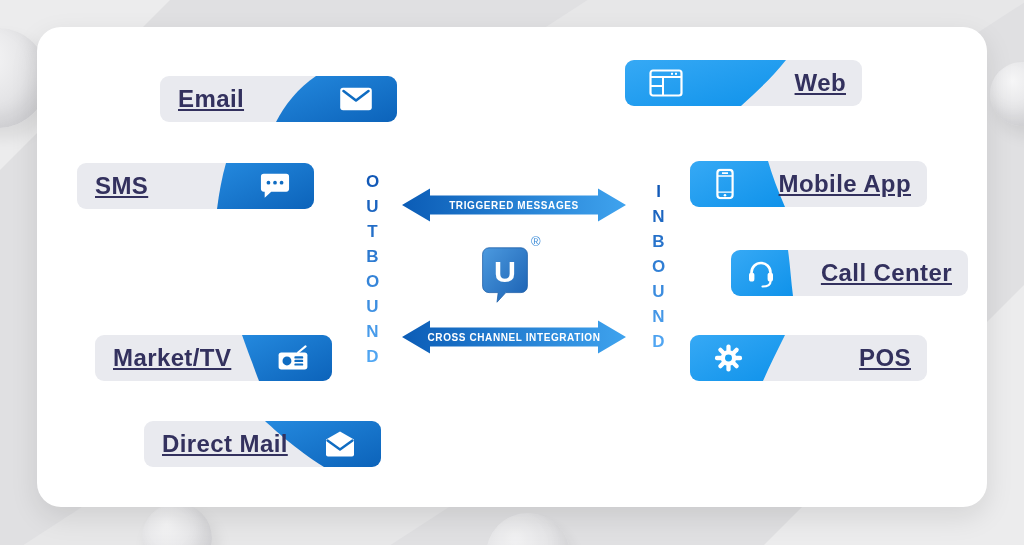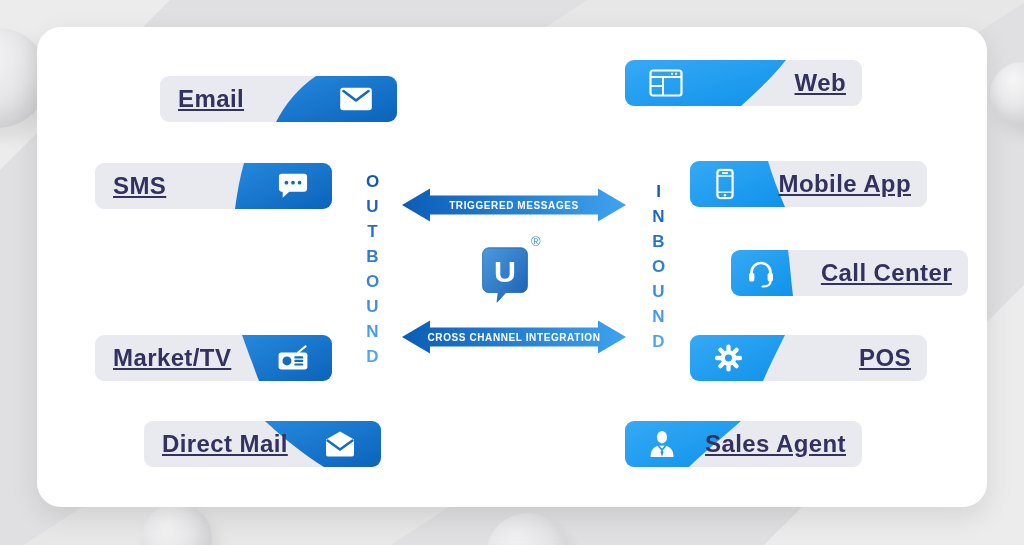--- a/index.html
+++ b/index.html
@@ -88,21 +88,21 @@
         </defs>
       <path d="M156 0 H237 V46 H116 C124 30 138 12 156 0 Z" fill="url(#g-email)"></path>
     </svg>
     <span class="pill-label pl-left">Email</span>
     <svg class="pill-icon" style="right:24px;" width="34" height="25" viewBox="0 0 34 25">
       <rect x="1.2" y="1.2" width="31.6" height="22.6" rx="3" fill="#FFFFFF"></rect>
       <path d="M4.5 4.5 L17 14 L29.5 4.5" stroke="#0F6CC2" stroke-width="2.6" fill="none" stroke-linecap="round" stroke-linejoin="round"></path>
     </svg>
   </div>
 
-  <div class="pill" style="left:95px;top:163px;">
+  <div class="pill" style="left:77px;top:163px;">
     <svg class="swoosh" viewBox="0 0 237 46" preserveAspectRatio="none">
       <defs>
           <linearGradient id="g-sms" x1="0" y1="0" x2="1" y2="1">
         <stop offset="0" stop-color="#2489DE"></stop>
             <stop offset="1" stop-color="#0C63BA"></stop>
           </linearGradient>
         </defs>
       <path d="M149 0 H237 V46 H140 C142 30 145 14 149 0 Z" fill="url(#g-sms)"></path>
     </svg>
     <span class="pill-label pl-left">SMS</span>
@@ -229,38 +229,20 @@
         <circle cx="15" cy="15" r="8"></circle>
         <rect x="12.8" y="1" width="4.4" height="28" rx="2"></rect>
         <rect x="12.8" y="1" width="4.4" height="28" rx="2" transform="rotate(45 15 15)"></rect>
         <rect x="12.8" y="1" width="4.4" height="28" rx="2" transform="rotate(90 15 15)"></rect>
         <rect x="12.8" y="1" width="4.4" height="28" rx="2" transform="rotate(135 15 15)"></rect>
       </g>
       <circle cx="15" cy="15" r="3.6" fill="#18A0F2"></circle>
     </svg>
   </div>
 
-  <div class="pill" style="left:625px;top:421px;">
-    <svg class="swoosh" viewBox="0 0 237 46" preserveAspectRatio="none">
-      <defs>
-          <linearGradient id="g-sales" x1="0" y1="0" x2="1" y2="1">
-        <stop offset="0" stop-color="#36A9F5"></stop>
-            <stop offset="1" stop-color="#0F92EA"></stop>
-          </linearGradient>
-        </defs>
-      <path d="M0 0 H116 C96 18 78 32 64 46 H0 Z" fill="url(#g-sales)"></path>
-    </svg>
-    <span class="pill-label pl-right">Sales Agent</span>
-    <svg class="pill-icon" style="left:23px;" width="28" height="28" viewBox="0 0 28 28">
-      <ellipse cx="14" cy="7.2" rx="5" ry="6.2" fill="#FFFFFF"></ellipse>
-      <path d="M2.5 27 Q2.5 15.5 14 15.5 Q25.5 15.5 25.5 27 Z" fill="#FFFFFF"></path>
-      <path d="M10.5 16 L14 19.8 L17.5 16" stroke="#18A0F2" stroke-width="1.8" fill="none"></path>
-      <path d="M14 19.8 L15.6 22 L14 26.8 L12.4 22 Z" fill="#18A0F2"></path>
-    </svg>
-  </div>
 
   <div class="vword vword-out">OUTBOUND</div>
   <div class="vword vword-in">INBOUND</div>
 
   <div class="arrow arrow1">
     <svg viewBox="0 0 224 38" preserveAspectRatio="none">
       <defs>
           <linearGradient id="g-arrow1" x1="0" y1="0" x2="1" y2="0">
         <stop offset="0" stop-color="#0B5CB6"></stop>
             <stop offset="1" stop-color="#3FA3EE"></stop>

